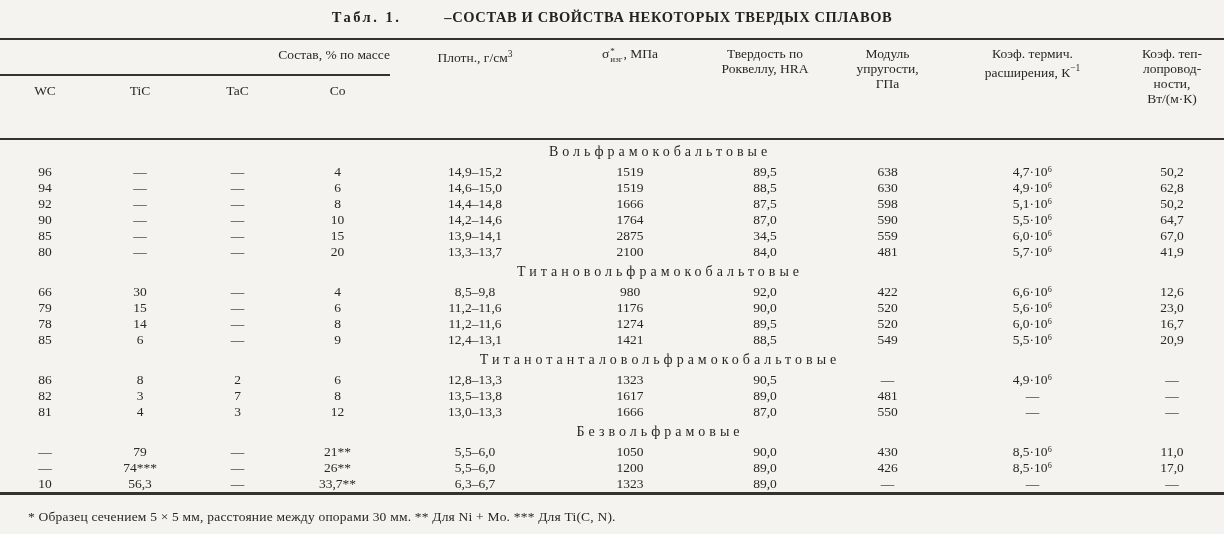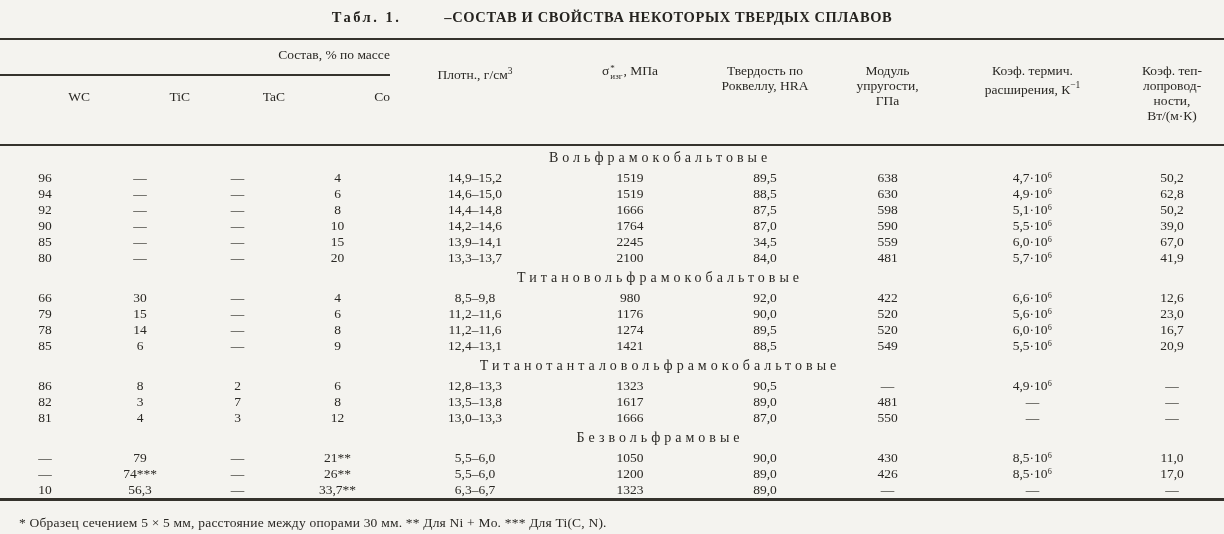--- a/index.html
+++ b/index.html
@@ -47,26 +47,26 @@
   }
   th.group-header{
     border-bottom:1.5px solid #3a372f;
     height:27px;
     padding-top:7px;
     text-align:right;
   }
   tr.subhead-row th{
     border-bottom:2.5px solid #35322d;
     height:55px;
-    padding-top:13px;
-    text-align:right;
+    padding-top:7px;
+    text-align:center;
   }
   th.tall{
     border-bottom:2.5px solid #35322d;
-    padding-top:23px;
+    padding-top:6px;
     text-align:center;
   }
   tbody td{
     text-align:center;
     padding:0;
     height:16px;
     line-height:16px;
     font-size:13.5px;
     color:#2a2824;
     white-space:nowrap;
@@ -80,21 +80,21 @@
   td.section-heading span{ position:relative; left:48px; }
   sup,sub{ font-size:9.5px; }
   .ss{
     display:inline-block;
     vertical-align:-4px;
     text-align:left;
     margin:0 1px;
   }
   .ss .s1,.ss .s2{ display:block; font-size:9px; line-height:8px; }
   .footnote{
-    margin:14px 0 0 19px;
+    margin:14px 0 0 28px;
     font-size:13.5px;
     color:#2a2824;
     letter-spacing:0.2px;
   }
   .nowrap{ white-space:nowrap; }
 </style>
 </head>
 <body>
 
 <div class="page">
@@ -195,29 +195,29 @@
         <tr>
           <td>90</td>
           <td>—</td>
           <td>—</td>
           <td>10</td>
           <td>14,2–14,6</td>
           <td>1764</td>
           <td>87,0</td>
           <td>590</td>
           <td>5,5·10⁶</td>
-          <td>39,0</td>
+          <td>64,7</td>
         </tr>
         <tr>
           <td>85</td>
           <td>—</td>
           <td>—</td>
           <td>15</td>
           <td>13,9–14,1</td>
-          <td>2245</td>
+          <td>2875</td>
           <td>34,5</td>
           <td>559</td>
           <td>6,0·10⁶</td>
           <td>67,0</td>
         </tr>
         <tr>
           <td>80</td>
           <td>—</td>
           <td>—</td>
           <td>20</td>

